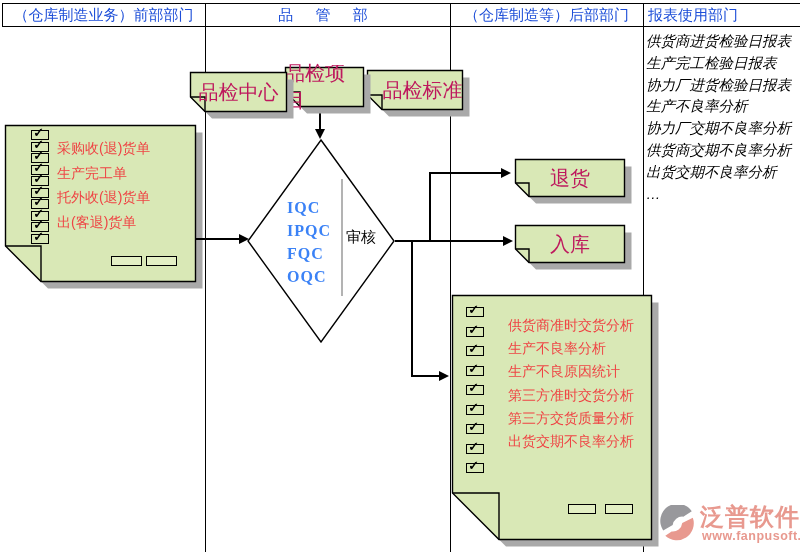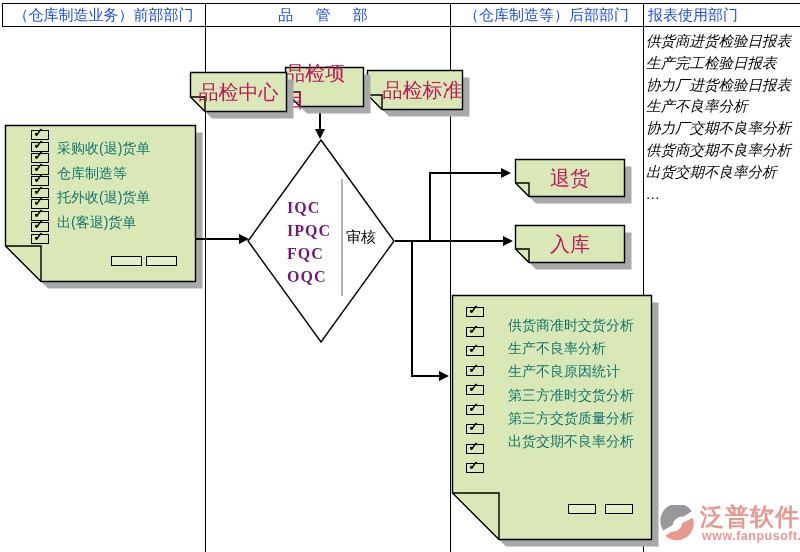--- a/index.html
+++ b/index.html
@@ -20,31 +20,31 @@
 
   
   .note{position:absolute;}
   .note > *{position:absolute;z-index:1;}
   .note-label{left:0;top:0;width:100%;height:100%;display:flex;align-items:center;justify-content:center;font-size:20px;color:#be185d;}
 
   .cb-strip{display:flex;flex-direction:column;}
   .cb{display:block;width:16px;height:8px;border:1.5px solid #000;position:relative;}
   .cb i{position:absolute;left:1px;top:-5px;font-style:normal;font-weight:bold;font-size:13px;line-height:1;color:#000;text-shadow:0.6px 0 #000;}
 
-  .doc-items{display:flex;flex-direction:column;font-size:14px;color:#0f766e;}
+  .doc-items{display:flex;flex-direction:column;font-size:14px;color:#ef4444;}
   .doc-items div{white-space:nowrap;}
 
   .bar{position:absolute;width:29px;height:8px;border:1.2px solid #000;background:#e3efc4;}
 
   
   #reports{position:absolute;left:646px;top:31px;width:152px;font-size:14.5px;line-height:21.8px;color:#000;z-index:1;}
   #reports div{white-space:nowrap;font-style:italic;}
 
   
-  .dia-types{position:absolute;left:40px;top:57px;font-family:"Liberation Serif","DejaVu Serif",serif;font-weight:bold;font-size:16px;line-height:23px;letter-spacing:1px;color:#701a75;}
+  .dia-types{position:absolute;left:40px;top:57px;font-family:"Liberation Serif","DejaVu Serif",serif;font-weight:bold;font-size:16px;line-height:23px;letter-spacing:1px;color:#3b82f6;}
   .dia-audit{position:absolute;left:99px;top:89px;font-size:15px;color:#000;}
 
   
   #logo{position:absolute;left:660px;top:500px;width:138px;height:48px;z-index:2;}
   #logo .logo-name{position:absolute;left:40px;top:1px;font-size:24px;font-weight:bold;color:#e8998f;letter-spacing:1px;white-space:nowrap;}
   #logo .logo-url{position:absolute;left:42px;top:29px;font-size:12.5px;font-weight:bold;color:#e8998f;letter-spacing:0.5px;white-space:nowrap;}
 
   .spaced{letter-spacing:9px;}
 </style>
 </head>
@@ -97,21 +97,21 @@
         </span>
         <span class="cb">
           <i>✓</i>
         </span>
         <span class="cb">
           <i>✓</i>
         </span>
       </div>
     <div class="doc-items" style="left:52px;top:11px;line-height:24.5px;">
         <div>采购收(退)货单</div>
-        <div>仓库制造等</div>
+        <div>生产完工单</div>
         <div>托外收(退)货单</div>
         <div>出(客退)货单</div>
       </div>
     <div class="bar" style="left:106px;top:131px;"></div>
     <div class="bar" style="left:141px;top:131px;"></div>
   </div>
 
   <div class="hl" style="left:196px;top:238px;width:45px;"></div>
   <div class="ah-r" style="left:239px;top:234px;"></div>
 

